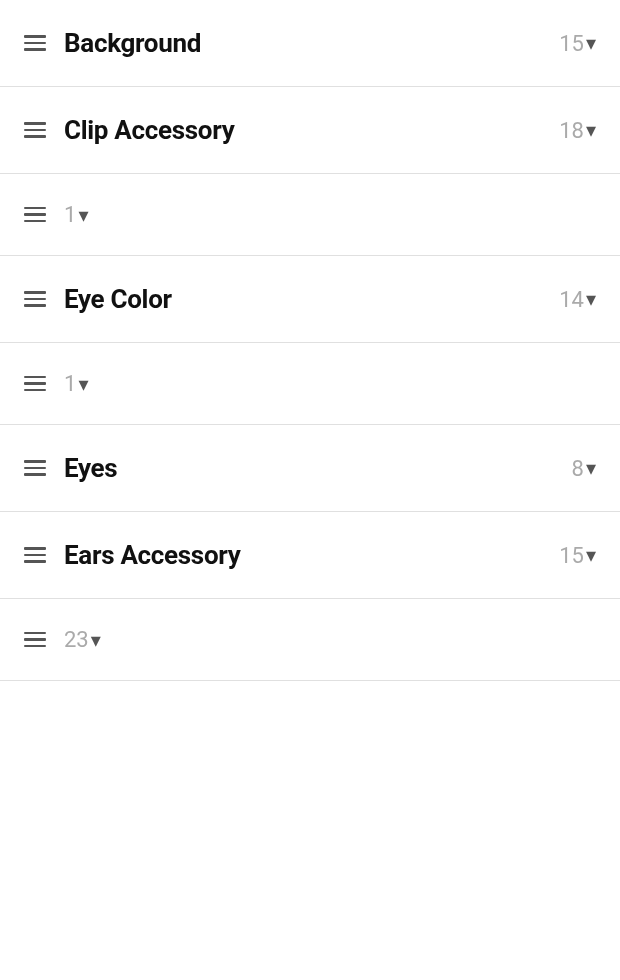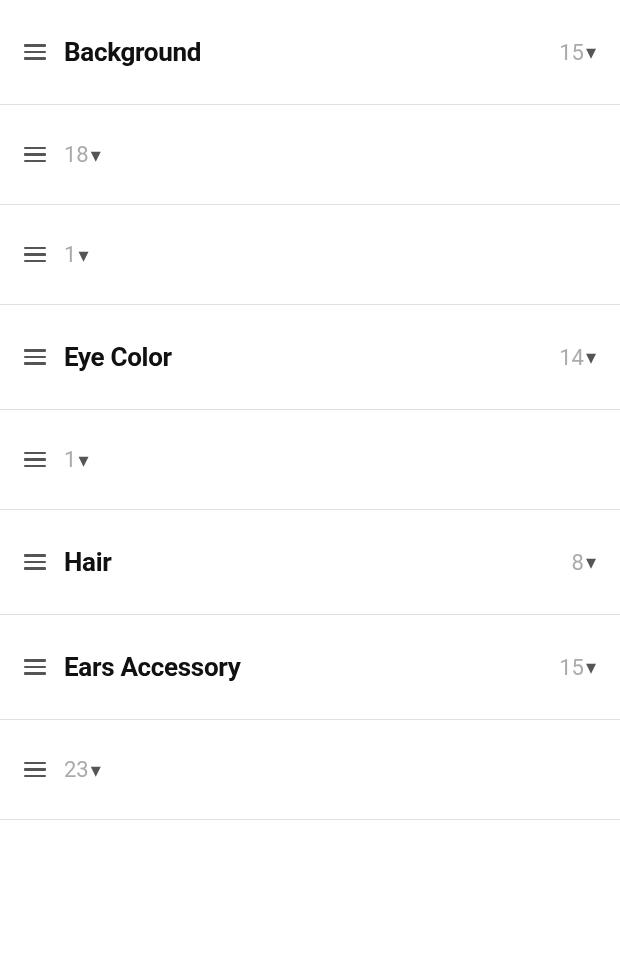--- a/index.html
+++ b/index.html
@@ -15,21 +15,21 @@
       font-family: -apple-system, BlinkMacSystemFont, 'Segoe UI', Roboto, sans-serif;
     }
 
     .list-container {
       width: 100%;
     }
 
     .list-item {
       display: flex;
       align-items: center;
-      padding: 37px 24px;
+      padding: 28px 24px;
       border-bottom: 1px solid #e0e0e0;
       cursor: pointer;
     }
 
     .list-icon {
       display: flex;
       flex-direction: column;
       gap: 4px;
       margin-right: 18px;
       flex-shrink: 0;
@@ -77,20 +77,21 @@
       <span class="item-label">Background</span>
       <span class="item-count">15</span>
       <span class="chevron">▾</span>
     </div>
     <div class="list-item">
       <div class="list-icon">
         <span></span>
         <span></span>
         <span></span>
       </div>
+      <span class="item-label">Clip Accessory</span>
       <span class="item-count">18</span>
       <span class="chevron">▾</span>
     </div>
     <div class="list-item">
       <div class="list-icon">
         <span></span>
         <span></span>
         <span></span>
       </div>
       <span class="item-count">1</span>
@@ -114,21 +115,21 @@
       </div>
       <span class="item-count">1</span>
       <span class="chevron">▾</span>
     </div>
     <div class="list-item">
       <div class="list-icon">
         <span></span>
         <span></span>
         <span></span>
       </div>
-      <span class="item-label">Hair</span>
+      <span class="item-label">Eyes</span>
       <span class="item-count">8</span>
       <span class="chevron">▾</span>
     </div>
     <div class="list-item">
       <div class="list-icon">
         <span></span>
         <span></span>
         <span></span>
       </div>
       <span class="item-label">Ears Accessory</span>

